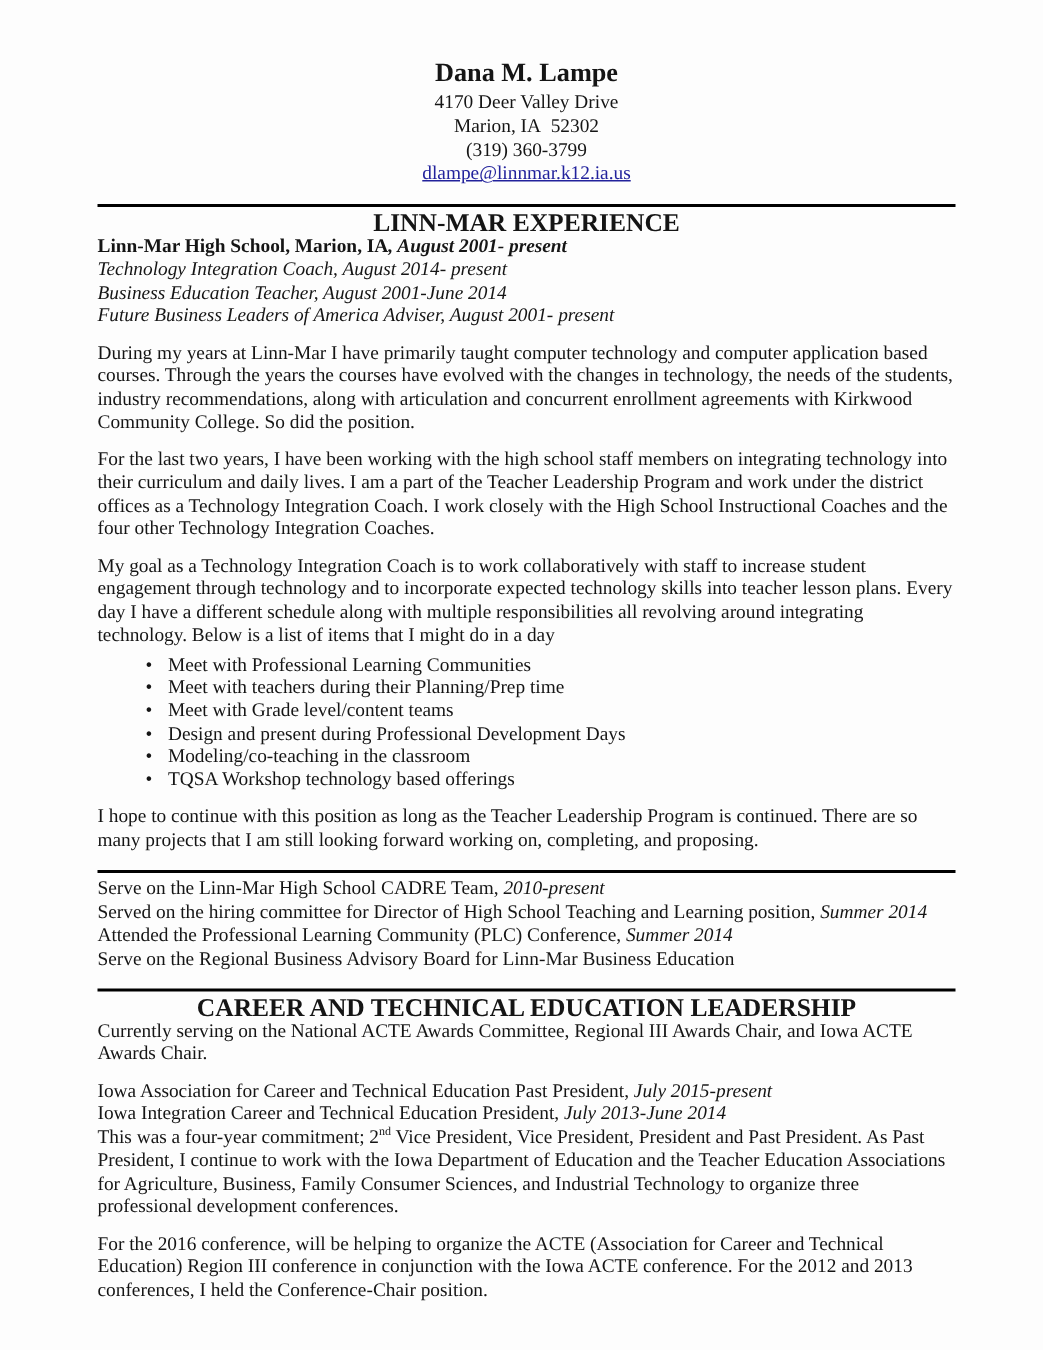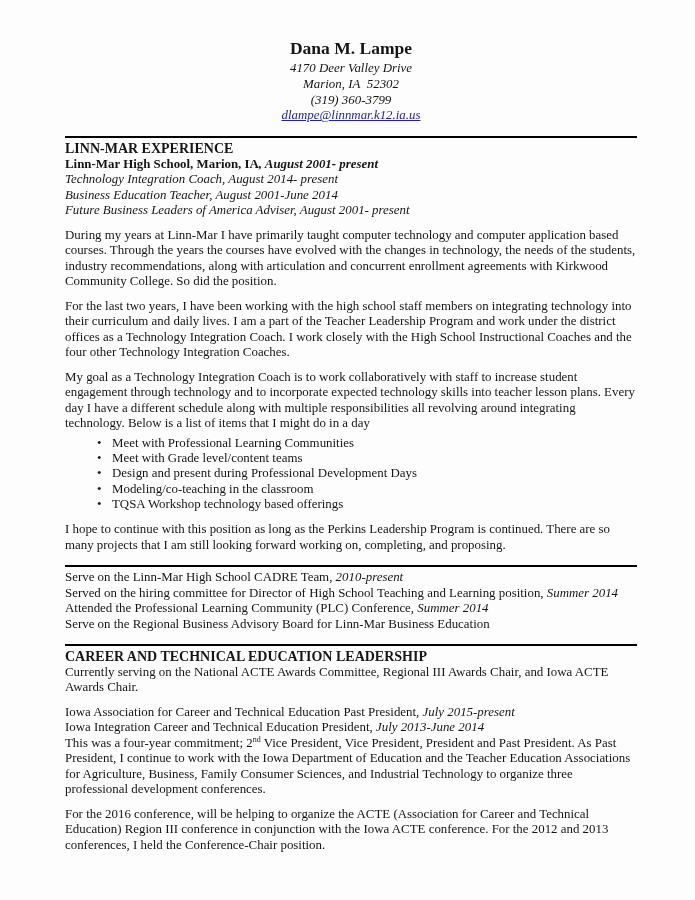--- a/index.html
+++ b/index.html
@@ -11,36 +11,37 @@
     box-sizing:border-box;
     padding:38px 58px 0 65px;
     font-family:"Liberation Serif", serif;
     font-size:12.9px;
     line-height:15.5px;
     color:#151515;
     overflow:hidden;
   }
   .center { text-align:center; }
   .name { font-size:17.5px; font-weight:bold; line-height:21px; margin-bottom:2px; }
-  .contact-line { line-height:15.8px;font-style:italic; }
+  .contact-line { line-height:15.8px; }
   a.email {
     color:var(--link, #22229c);
     text-decoration:underline;
     cursor:pointer;
   }
   hr.rule {
     border:none;
     border-top:2px solid #000;
     margin:12px 0 3px 0;
   }
   h2.sec-title {
-    font-size:14px;
+    font-size:17px;
     font-weight:bold;
     margin:0;
     line-height:15.5px;
+    text-align:center;
   }
   p { margin:0 0 9px 0; }
   .tight { margin:0; }
   .gap-top { margin-top:9px; }
   .b { font-weight:bold;text-align:right; }
   .i { font-style:italic; }
   .bi { font-weight:bold; font-style:italic; }
   ul.day-list {
     list-style:none;
     margin:4px 0 10px 0;
@@ -84,27 +85,28 @@
     <div class="i">Technology Integration Coach, August 2014- present</div>
     <div class="i">Business Education Teacher, August 2001-June 2014</div>
     <div class="i">Future Business Leaders of America Adviser, August 2001- present</div>
 
     <p class="gap-top">During my years at Linn-Mar I have primarily taught computer technology and computer application based courses. Through the years the courses have evolved with the changes in technology, the needs of the students, industry recommendations, along with articulation and concurrent enrollment agreements with Kirkwood Community College. So did the position.</p>
     <p>For the last two years, I have been working with the high school staff members on integrating technology into their curriculum and daily lives. I am a part of the Teacher Leadership Program and work under the district offices as a Technology Integration Coach. I work closely with the High School Instructional Coaches and the four other Technology Integration Coaches.</p>
     <p class="tight">My goal as a Technology Integration Coach is to work collaboratively with staff to increase student engagement through technology and to incorporate expected technology skills into teacher lesson plans. Every day I have a different schedule along with multiple responsibilities all revolving around integrating technology. Below is a list of items that I might do in a day</p>
 
     <ul class="day-list">
       <li>Meet with Professional Learning Communities</li>
+      <li>Meet with teachers during their Planning/Prep time</li>
       <li>Meet with Grade level/content teams</li>
       <li>Design and present during Professional Development Days</li>
       <li>Modeling/co-teaching in the classroom</li>
       <li>TQSA Workshop technology based offerings</li>
     </ul>
 
-    <p class="gap-top">I hope to continue with this position as long as the Perkins Leadership Program is continued. There are so many projects that I am still looking forward working on, completing, and proposing.</p>
+    <p class="gap-top">I hope to continue with this position as long as the Teacher Leadership Program is continued. There are so many projects that I am still looking forward working on, completing, and proposing.</p>
   </section>
 
   <hr class="rule">
 
   <section>
     <div><span>Serve on the Linn-Mar High School CADRE Team, </span><span class="i">2010-present</span></div>
     <div><span>Served on the hiring committee for Director of High School Teaching and Learning position, </span><span class="i">Summer 2014</span></div>
     <div><span>Attended the Professional Learning Community (PLC) Conference, </span><span class="i">Summer 2014</span></div>
     <div><span>Serve on the Regional Business Advisory Board for Linn-Mar Business Education</span><span class="i"></span></div>
   </section>

